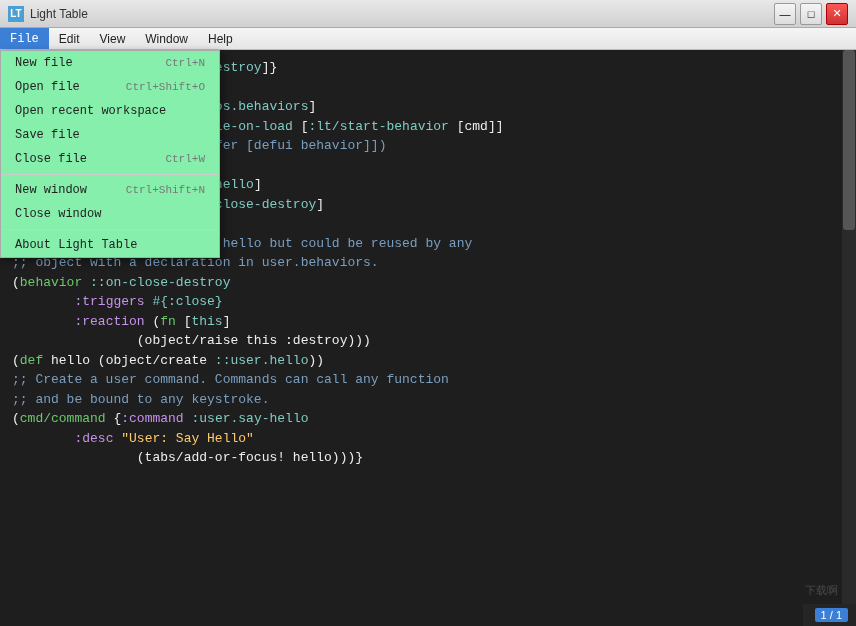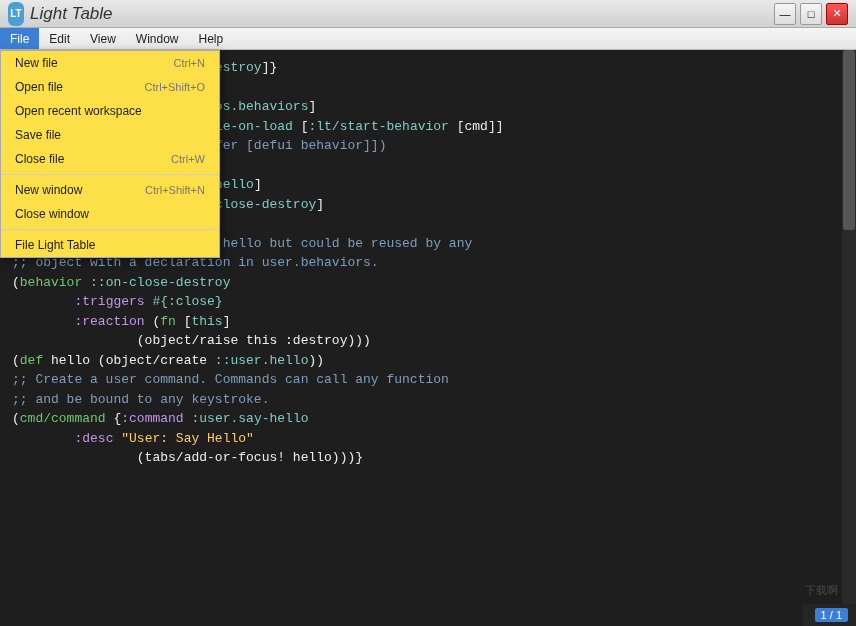--- a/index.html
+++ b/index.html
@@ -8,32 +8,31 @@
     
     .title-bar {
       background: linear-gradient(to bottom, #e8e8e8, #d0d0d0);
       height: 28px;
       display: flex;
       align-items: center;
       padding: 0 8px;
       border-bottom: 1px solid #aaa;
     }
     .title-bar-icon {
-      width: 16px; height: 24px;
+      width: 16px; height: 16px;
       background: #4a9fd4;
-      border-radius: 6px;
+      border-radius: 0;
       margin-right: 6px;
       display: flex; align-items: center; justify-content: center;
       font-size: 10px; color: white; font-weight: bold;
     }
     .title-bar-text {
-      font-size: 17px;
+      font-size: 12px;
       color: #333;
       flex: 1;
-      font-style: italic;
     }
     .title-bar-controls {
       display: flex; gap: 4px;
     }
     .tb-btn {
       width: 22px; height: 22px;
       border: 1px solid #999;
       background: linear-gradient(to bottom, #f5f5f5, #ddd);
       display: flex; align-items: center; justify-content: center;
       font-size: 11px; cursor: pointer;
@@ -52,28 +51,29 @@
     .menu-item {
       padding: 0 10px;
       display: flex; align-items: center;
       font-size: 12px; color: #222;
       cursor: pointer;
       position: relative;
     }
     .menu-item.active {
       background: #3c7fd6;
       color: white;
+      font-family: Liberation Mono, monospace;
     }
 
     
     .dropdown {
       position: absolute;
       top: 22px;
       left: 0;
-      background: #fde047;
+      background: #86efac;
       border: 1px solid #aaa;
       box-shadow: 3px 3px 8px rgba(0,0,0,0.4);
       z-index: 100;
       min-width: 220px;
     }
     .dropdown-item {
       display: flex;
       align-items: center;
       justify-content: space-between;
       padding: 5px 14px;
@@ -195,21 +195,21 @@
       <div class="dropdown-separator"></div>
       <div class="dropdown-item">
         <span>New window</span>
         <span class="shortcut">Ctrl+Shift+N</span>
       </div>
       <div class="dropdown-item">
         <span>Close window</span>
       </div>
       <div class="dropdown-separator"></div>
       <div class="dropdown-item">
-        <span>File Light Table</span>
+        <span>About Light Table</span>
       </div>
     </div>
   </div>
 
   <div class="menu-item">
     <span>Edit</span>
   </div>
   <div class="menu-item">
     <span>View</span>
   </div>

